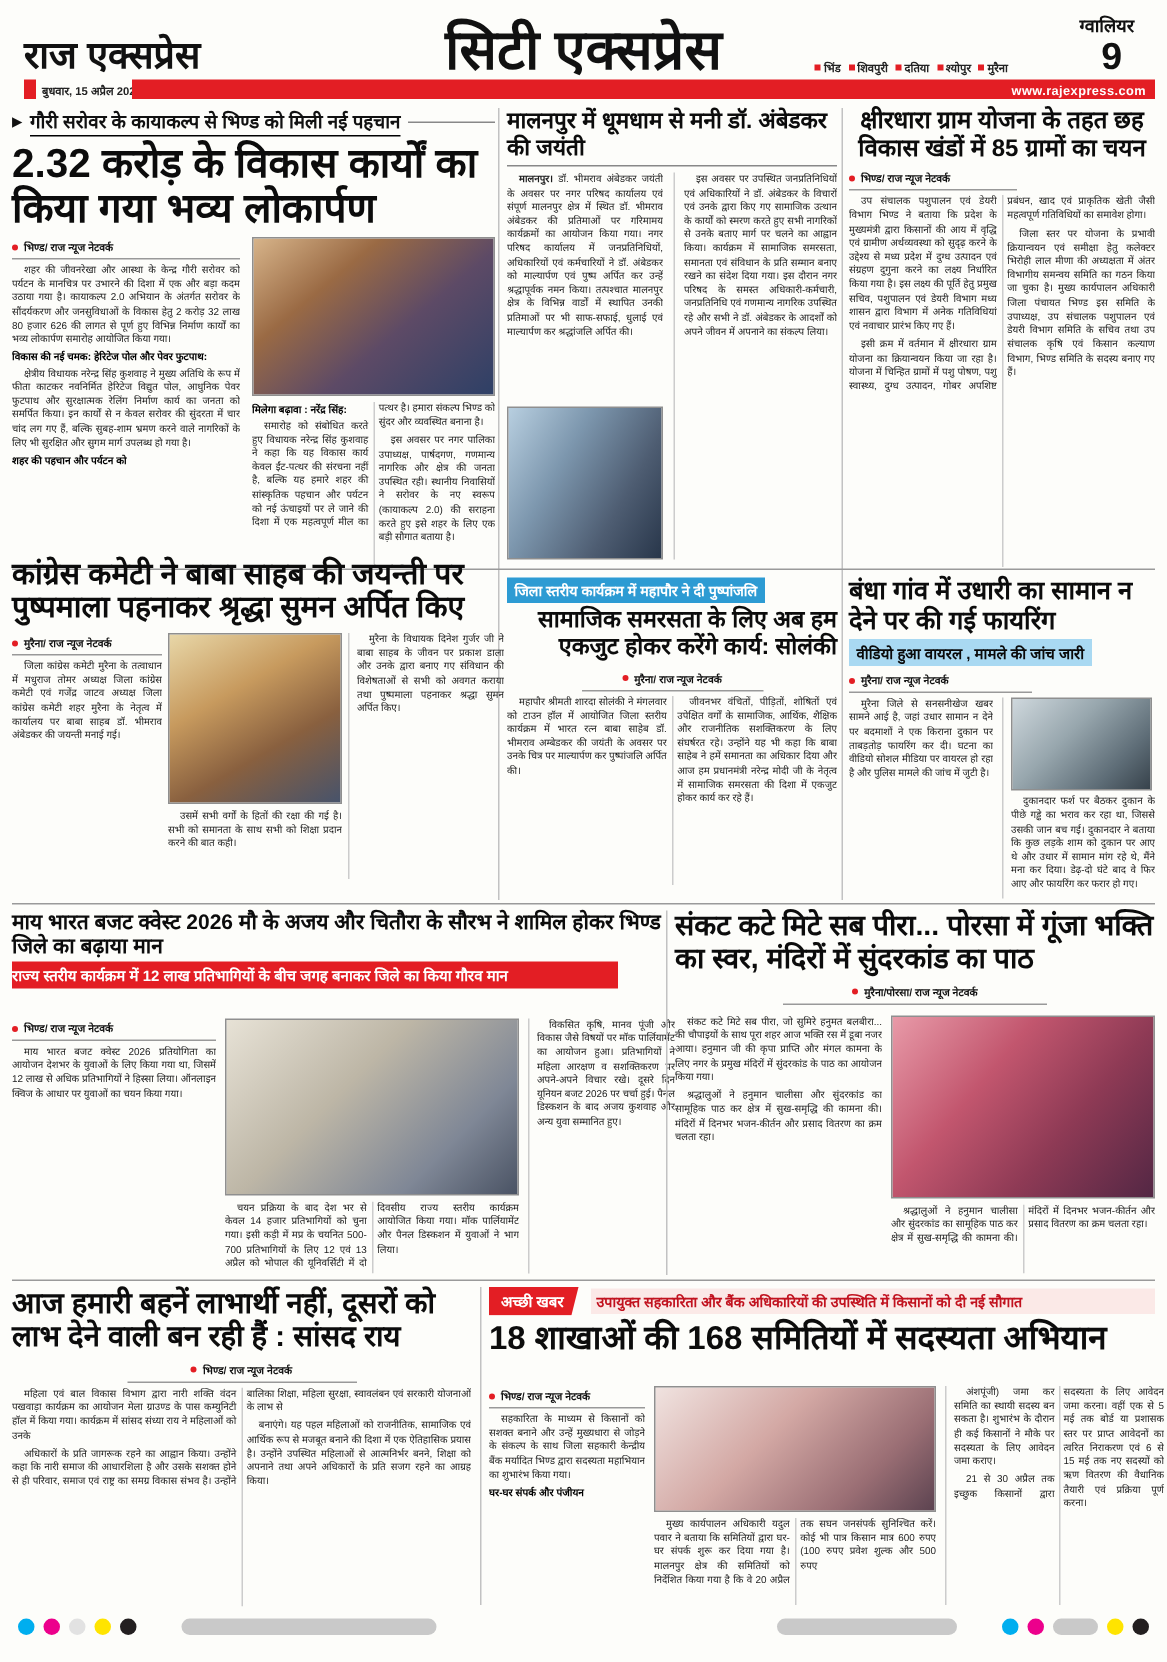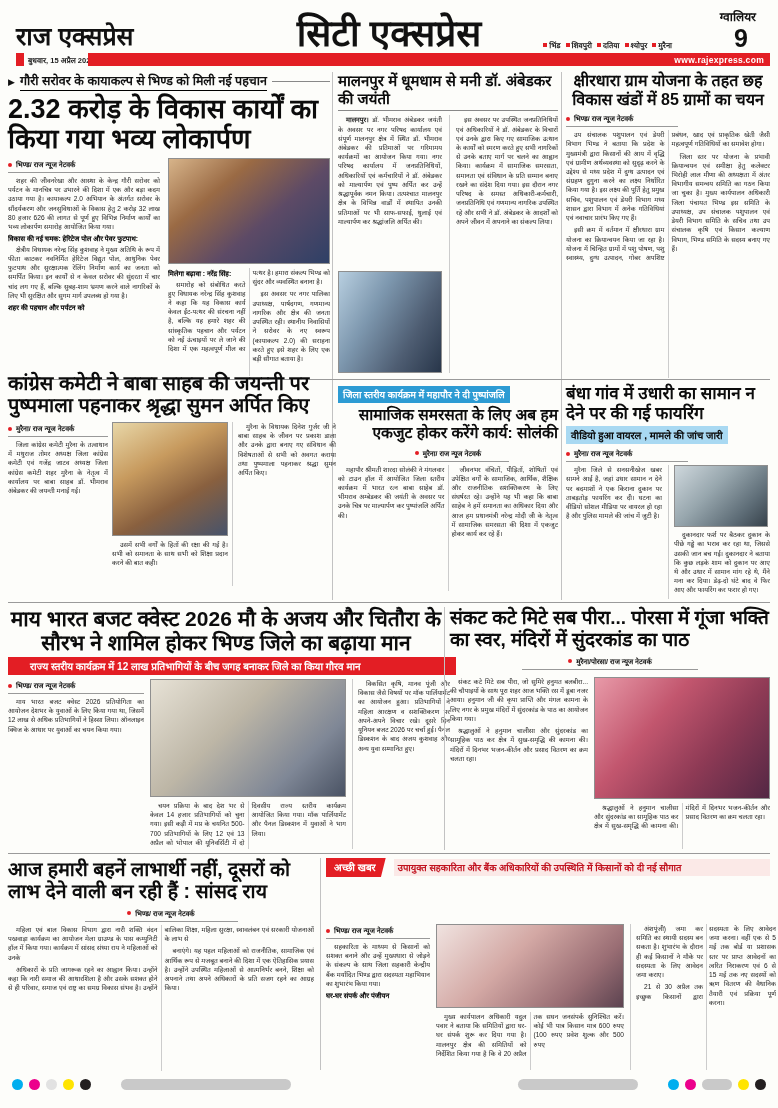--- a/index.html
+++ b/index.html
@@ -48,21 +48,21 @@
   .ph-flag {background:linear-gradient(120deg,#b8cfe0 0%,#7d97ae 35%,#4e5d72 70%,#28364a 100%);}
   .ph-rally{background:linear-gradient(150deg,#e8d7a8 0%,#c79a5e 35%,#89603f 65%,#47536b 100%);}
   .ph-group{background:linear-gradient(135deg,#e7e2d6 0%,#bdb6a6 40%,#7f8796 75%,#4a5364 100%);}
   .ph-temple{background:linear-gradient(130deg,#e89aa8 0%,#c2566e 35%,#8e3a55 65%,#532744 100%);}
   .ph-hall{background:linear-gradient(135deg,#f0e3e0 0%,#d3a8a4 40%,#9a6e74 75%,#5c4350 100%);}
   .ph-street{background:linear-gradient(135deg,#cfd8dd 0%,#97a6ad 40%,#5e6d77 75%,#37424b 100%);}
 
   
   .blue-banner{background:#2d9bd3;color:#fff;font-size:9.5px;font-weight:800;padding:2px 5px;display:inline-block;}
   .lblue-banner{background:#a9d9f2;color:#0a0a0a;font-size:10px;font-weight:800;padding:2px 5px;display:inline-block;}
-  .red-banner{background:#e31e24;color:#fff;font-size:10px;font-weight:800;padding:2px 22px;}
+  .red-banner{background:#e31e24;color:#fff;font-size:10px;font-weight:800;padding:2px 0;}
   .good-strip{display:flex;align-items:center;gap:8px;}
   .good-badge{background:#e31e24;color:#fff;font-size:10px;font-weight:800;padding:2px 10px 3px 8px;
               clip-path:polygon(0 0,100% 0,92% 100%,0 100%);}
   .good-kicker{flex:1;background:#fbe9e7;color:#c1121f;font-size:9.5px;font-weight:800;padding:2px 4px;}
 
   
   .cdot{width:11px;height:11px;border-radius:50%;display:inline-block;}
   .cbar{height:11px;border-radius:6px;background:#c9c9c9;display:inline-block;}
   .marks{display:flex;align-items:center;gap:6px;}
 </style>
@@ -222,21 +222,21 @@
         <div class="bt" style="height:66px;">
           <p>दुकानदार फर्श पर बैठकर दुकान के पीछे गड्ढे का भराव कर रहा था, जिससे उसकी जान बच गई। दुकानदार ने बताया कि कुछ लड़के शाम को दुकान पर आए थे और उधार में सामान मांग रहे थे, मैंने मना कर दिया। डेढ़-दो घंटे बाद वे फिर आए और फायरिंग कर फरार हो गए।</p>
         </div>
       </div>
     </div>
   </div>
 
   <div class="abs hrule" style="left:8px;top:602px;width:762px;"></div>
 
   <div class="abs" style="left:8px;top:607px;width:436px;height:243px;">
-    <div class="hl" style="font-size:21px;line-height:1.12;text-align:center;">माय भारत बजट क्वेस्ट 2026 मौ के अजय और चितौरा के सौरभ ने शामिल होकर भिण्ड जिले का बढ़ाया मान</div>
+    <div class="hl" style="font-size:14px;line-height:1.12;text-align:left;">माय भारत बजट क्वेस्ट 2026 मौ के अजय और चितौरा के सौरभ ने शामिल होकर भिण्ड जिले का बढ़ाया मान</div>
     <div class="red-banner" style="margin-top:3px;width:404px;">राज्य स्तरीय कार्यक्रम में 12 लाख प्रतिभागियों के बीच जगह बनाकर जिले का किया गौरव मान</div>
 
     <div class="abs" style="left:0;top:72px;width:136px;height:170px;">
       <div class="byline">
         <span class="dot"></span>
         <span>भिण्ड/ राज न्यूज नेटवर्क</span>
       </div>
       <div class="bt" style="height:148px;">
         <p>माय भारत बजट क्वेस्ट 2026 प्रतियोगिता का आयोजन देशभर के युवाओं के लिए किया गया था, जिसमें 12 लाख से अधिक प्रतिभागियों ने हिस्सा लिया। ऑनलाइन क्विज के आधार पर युवाओं का चयन किया गया।</p>
       </div>
@@ -280,20 +280,21 @@
       <p>अधिकारों के प्रति जागरूक रहने का आह्वान किया। उन्होंने कहा कि नारी समाज की आधारशिला है और उसके सशक्त होने से ही परिवार, समाज एवं राष्ट्र का समग्र विकास संभव है। उन्होंने बालिका शिक्षा, महिला सुरक्षा, स्वावलंबन एवं सरकारी योजनाओं के लाभ से</p>
       <p>बनाएंगे। यह पहल महिलाओं को राजनीतिक, सामाजिक एवं आर्थिक रूप से मजबूत बनाने की दिशा में एक ऐतिहासिक प्रयास है। उन्होंने उपस्थित महिलाओं से आत्मनिर्भर बनने, शिक्षा को अपनाने तथा अपने अधिकारों के प्रति सजग रहने का आग्रह किया।</p>
     </div>
   </div>
 
   <div class="abs" style="left:326px;top:858px;width:444px;height:212px;">
     <div class="good-strip">
       <span class="good-badge">अच्छी खबर</span>
       <span class="good-kicker">उपायुक्त सहकारिता और बैंक अधिकारियों की उपस्थिति में किसानों को दी नई सौगात</span>
     </div>
+    <div class="hl" style="font-size:22px;line-height:1.1;margin-top:3px;">18 शाखाओं की 168 समितियों में सदस्यता अभियान</div>
 
     <div class="abs" style="left:0;top:66px;width:104px;height:146px;">
       <div class="byline">
         <span class="dot"></span>
         <span>भिण्ड/ राज न्यूज नेटवर्क</span>
       </div>
       <div class="bt" style="height:124px;">
         <p>सहकारिता के माध्यम से किसानों को सशक्त बनाने और उन्हें मुख्यधारा से जोड़ने के संकल्प के साथ जिला सहकारी केन्द्रीय बैंक मर्यादित भिण्ड द्वारा सदस्यता महाभियान का शुभारंभ किया गया।</p>
         <div class="bsub">घर-घर संपर्क और पंजीयन</div>
       </div>

